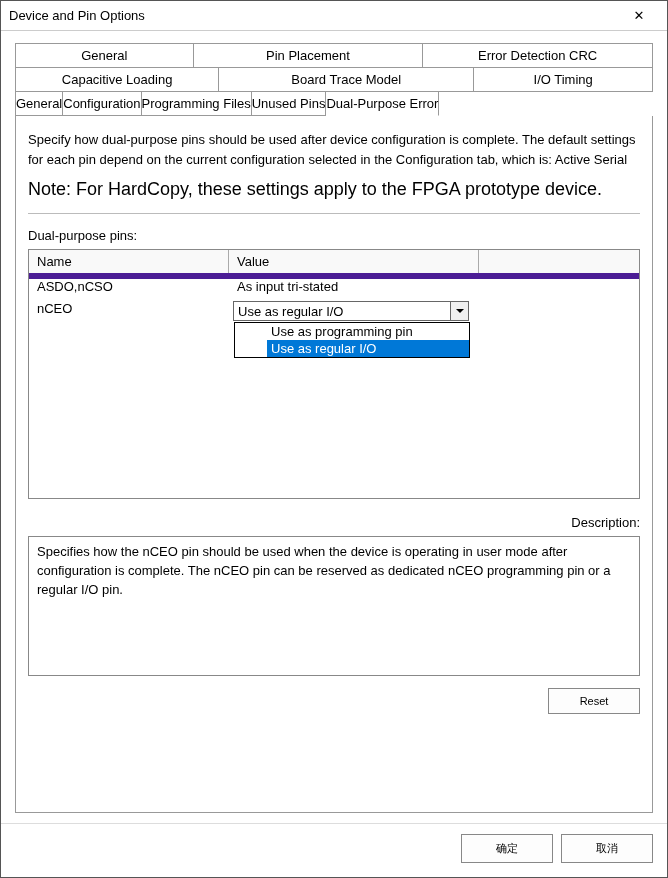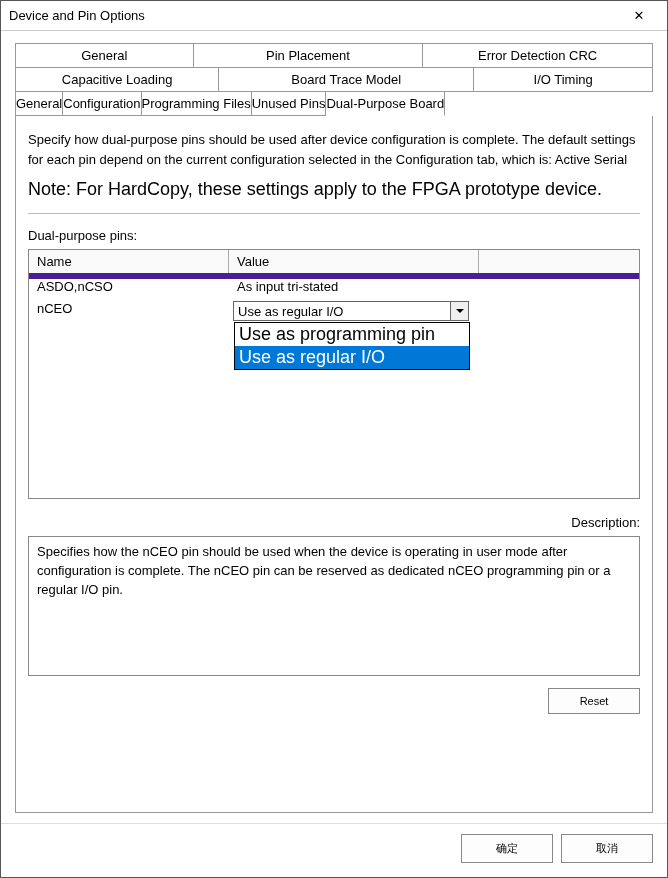--- a/index.html
+++ b/index.html
@@ -186,22 +186,23 @@
       position: absolute;
       top: 20px;
       left: 0;
       width: 236px;
       border: 1px solid #000;
       background: #fff;
       z-index: 10;
     }
     .dropdown-item {
       padding: 1px 4px;
-      font-size: 18px;
+      font-size: 13px;
       cursor: pointer;
+      margin-left: 32px;
     }
     .dropdown-item.highlight {
       background: #0078d7;
       color: #fff;
     }
     .desc-label {
       font-size: 13px;
       margin-bottom: 6px;
       text-align: right;
     }
@@ -262,21 +263,21 @@
       <div class="tab-row row2">
         <div class="tab"><span>Capacitive Loading</span></div>
         <div class="tab"><span>Board Trace Model</span></div>
         <div class="tab"><span>I/O Timing</span></div>
       </div>
       <div class="tab-row row3">
         <div class="tab tab-r3-1"><span>General</span></div>
         <div class="tab tab-r3-2"><span>Configuration</span></div>
         <div class="tab tab-r3-3"><span>Programming Files</span></div>
         <div class="tab tab-r3-4"><span>Unused Pins</span></div>
-        <div class="tab tab-r3-5 active"><span>Dual-Purpose Board</span></div>
+        <div class="tab tab-r3-5 active"><span>Dual-Purpose Error</span></div>
       </div>
     </div>
 
     <div class="tab-panel">
 
       <div class="intro-text">Specify how dual-purpose pins should be used after device configuration is complete. The default settings for each pin depend on the current configuration selected in the Configuration tab, which is:  Active Serial</div>
       <div class="note-text">Note: For HardCopy, these settings apply to the FPGA prototype device.</div>
       <hr class="hr">
 
       <div class="section-label">Dual-purpose pins:</div>

